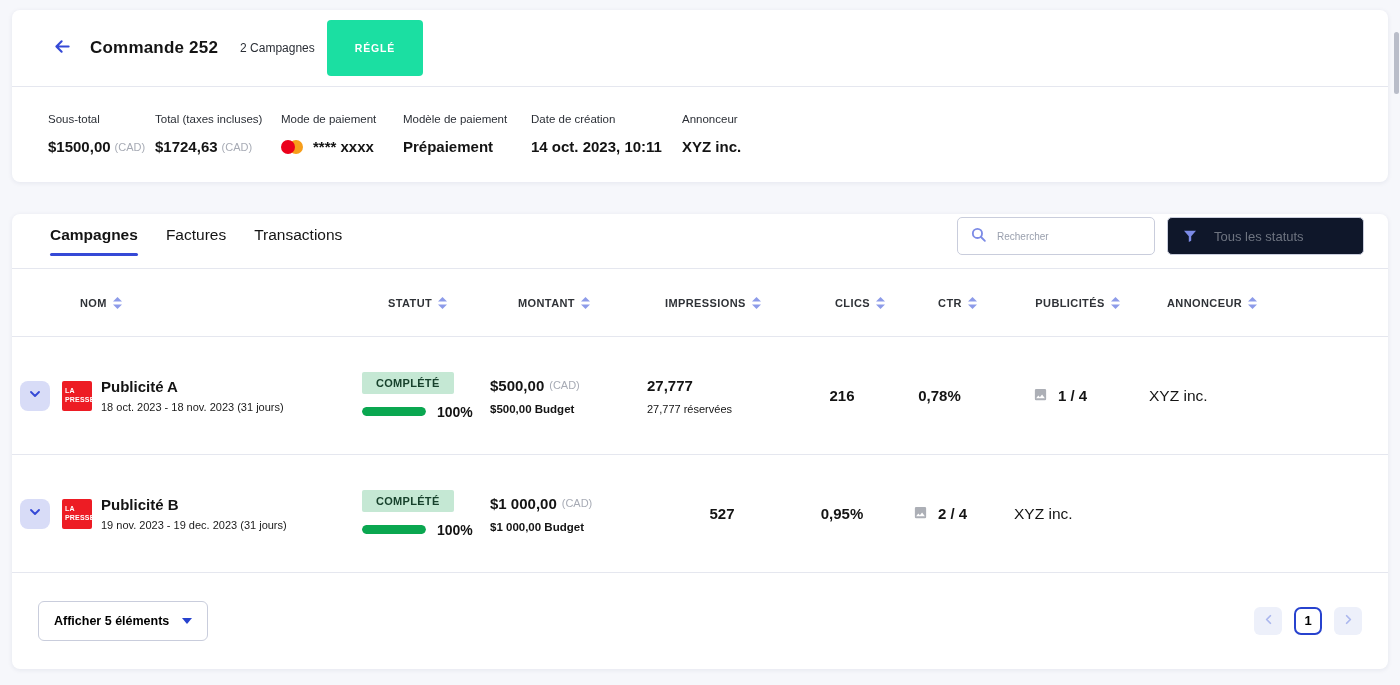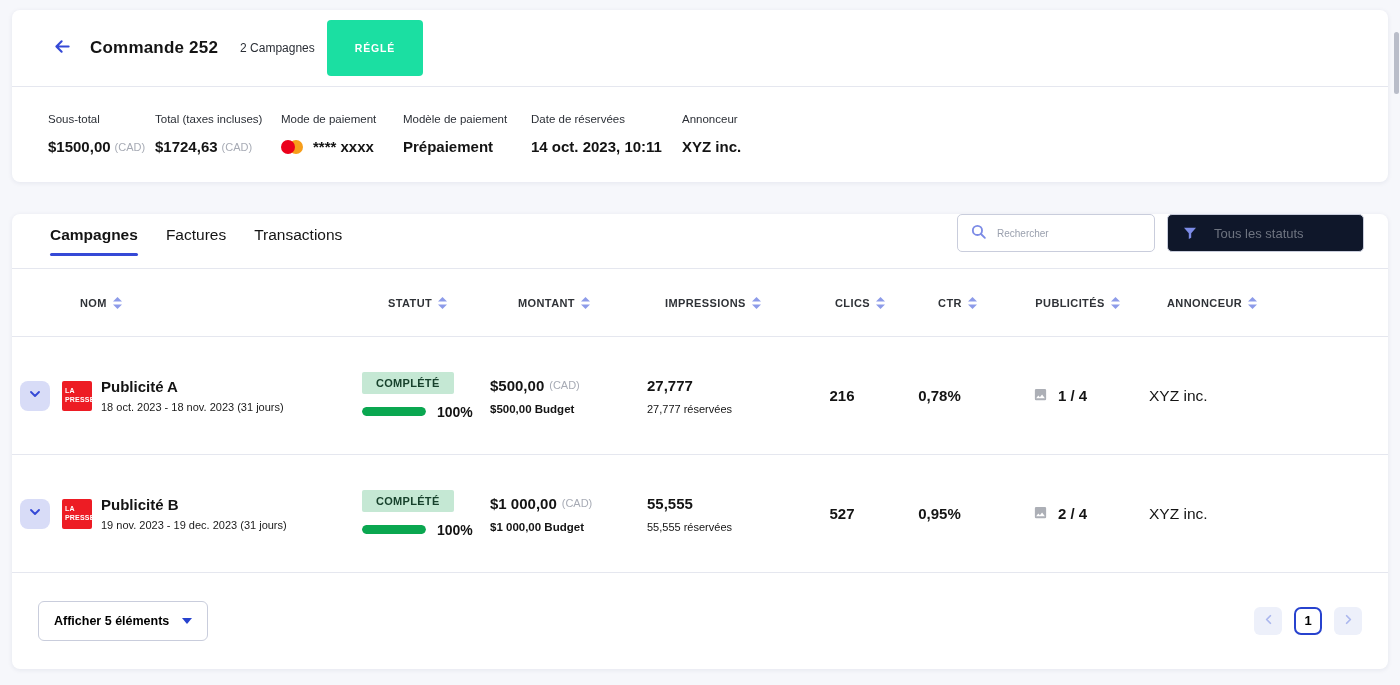--- a/index.html
+++ b/index.html
@@ -26,21 +26,21 @@
   .sum-label{font-size:11.5px;color:#2B2F36;margin-bottom:13px;}
   .sum-value{font-size:15px;font-weight:600;display:flex;align-items:center;}
   .sum-suffix{font-size:11px;font-weight:400;color:var(--cad);margin-left:4px;}
   .f0{width:107px}.f1{width:126px}.f2{width:122px}.f3{width:128px}.f4{width:151px}
   .mc{display:inline-flex;align-items:center;margin-right:10px;}
   .mc i{width:14px;height:14px;border-radius:50%;display:inline-block;}
   .mc .mc-red{background:#EB001B;position:relative;z-index:1;}
   .mc .mc-orange{background:#F79E1B;margin-left:-6px;}
   
   .card-main{margin-top:32px;height:455px;}
-  .tabbar{height:55px;display:flex;align-items:flex-start;border-bottom:1px solid var(--border);padding:0 24px 13px 38px;}
+  .tabbar{height:55px;display:flex;align-items:flex-end;border-bottom:1px solid var(--border);padding:0 24px 13px 38px;}
   .tabs{display:flex;height:100%;}
   .tab{position:relative;display:flex;align-items:center;margin-right:28px;font-size:15.5px;font-weight:500;cursor:pointer;}
   .tab.active{font-weight:700;}
   .tab.active::after{content:"";position:absolute;left:0;right:0;bottom:-1px;height:3px;background:var(--blue);border-radius:2px;}
   .toolbar{margin-left:auto;display:flex;gap:12px;}
   .searchbox{width:198px;height:38px;border:1px solid var(--inp);border-radius:5px;display:flex;align-items:center;padding:0 12px;background:#fff;}
   .searchbox input{border:none;outline:none;flex:1;font-size:10px;margin-left:10px;font-family:inherit;color:var(--tx);}
   .searchbox input::placeholder{color:#9AA0AE;}
   .filterbox{width:197px;height:38px;border:1px solid var(--inp);border-radius:5px;display:flex;align-items:center;padding:0 14px;background:#0f172a;cursor:pointer;}
   .filterbox span{font-size:13px;color:var(--muted);margin-left:16px;}
@@ -120,21 +120,21 @@
               <i class="mc-orange"></i>
             </span>
           <span>**** xxxx</span>
         </span>
       </div>
       <div class="sum-field f3">
         <span class="sum-label">Modèle de paiement</span>
         <span class="sum-value">Prépaiement</span>
       </div>
       <div class="sum-field f4">
-        <span class="sum-label">Date de réservées</span>
+        <span class="sum-label">Date de création</span>
         <span class="sum-value">14 oct. 2023, 10:11</span>
       </div>
       <div class="sum-field">
         <span class="sum-label">Annonceur</span>
         <span class="sum-value">XYZ inc.</span>
       </div>
     </div>
   </section>
 
   <section class="card card-main">
@@ -306,24 +306,20 @@
             </div>
           <span class="pct">100%</span>
         </div>
       </div>
       <div class="twoLine">
         <div class="l1">
             <span>$1 000,00</span>
             <span class="cur">(CAD)</span>
           </div>
         <div class="l2">$1 000,00 Budget</div>
-      </div>
-      <div class="twoLine">
-        <div class="l1">55,555</div>
-        <div class="l2 lite">55,555 réservées</div>
       </div>
       <div class="num">527</div>
       <div class="num">0,95%</div>
       <div class="pubcell">
         <span><svg width="17" height="15" viewBox="0 0 24 24">
               <path fill="#ACAFB6" d="M21 19V5a2 2 0 0 0-2-2H5a2 2 0 0 0-2 2v14a2 2 0 0 0 2 2h14a2 2 0 0 0 2-2zM8.5 13.5l2.5 3 3.5-4.5 4.5 6H5l3.5-4.5z"></path>
             </svg></span>
         <span>2 / 4</span>
       </div>
       <div class="annoncell">XYZ inc.</div>

